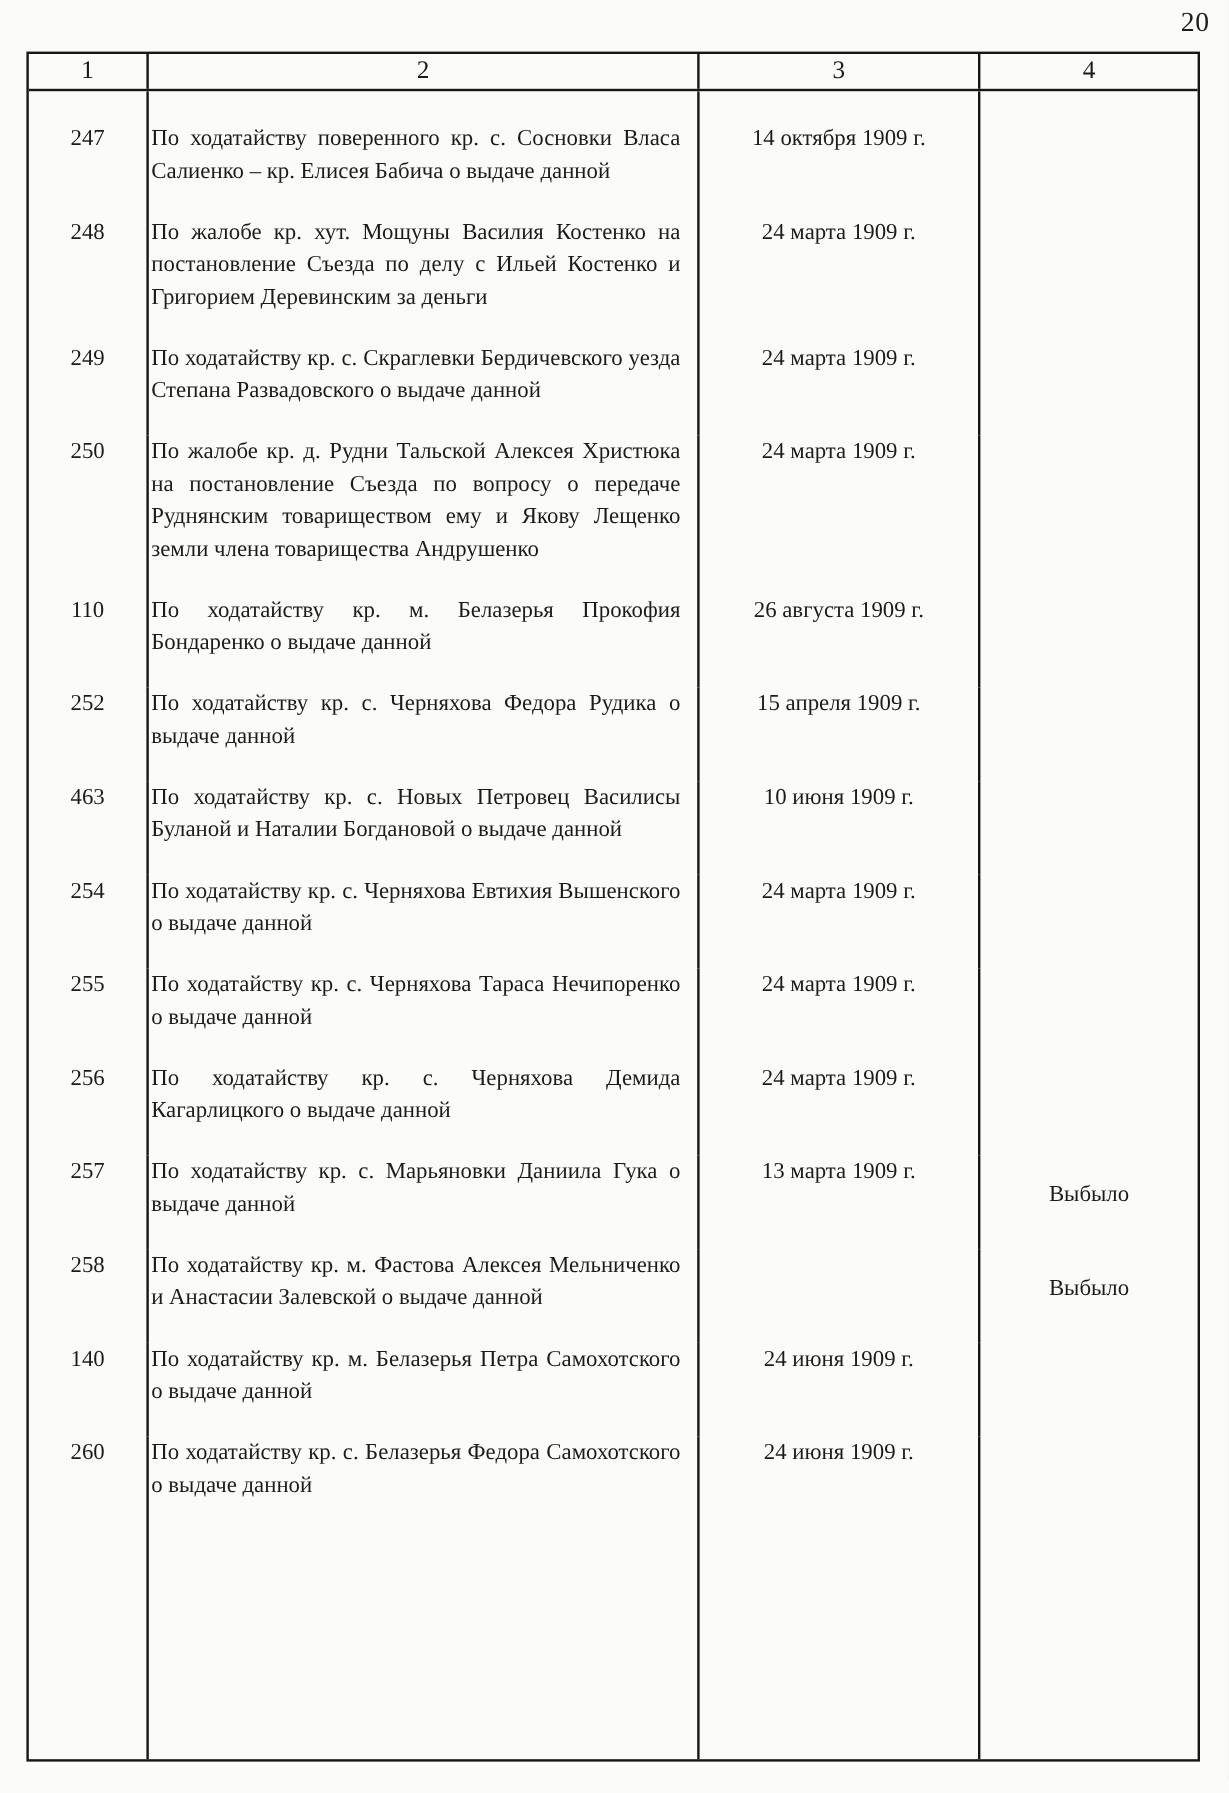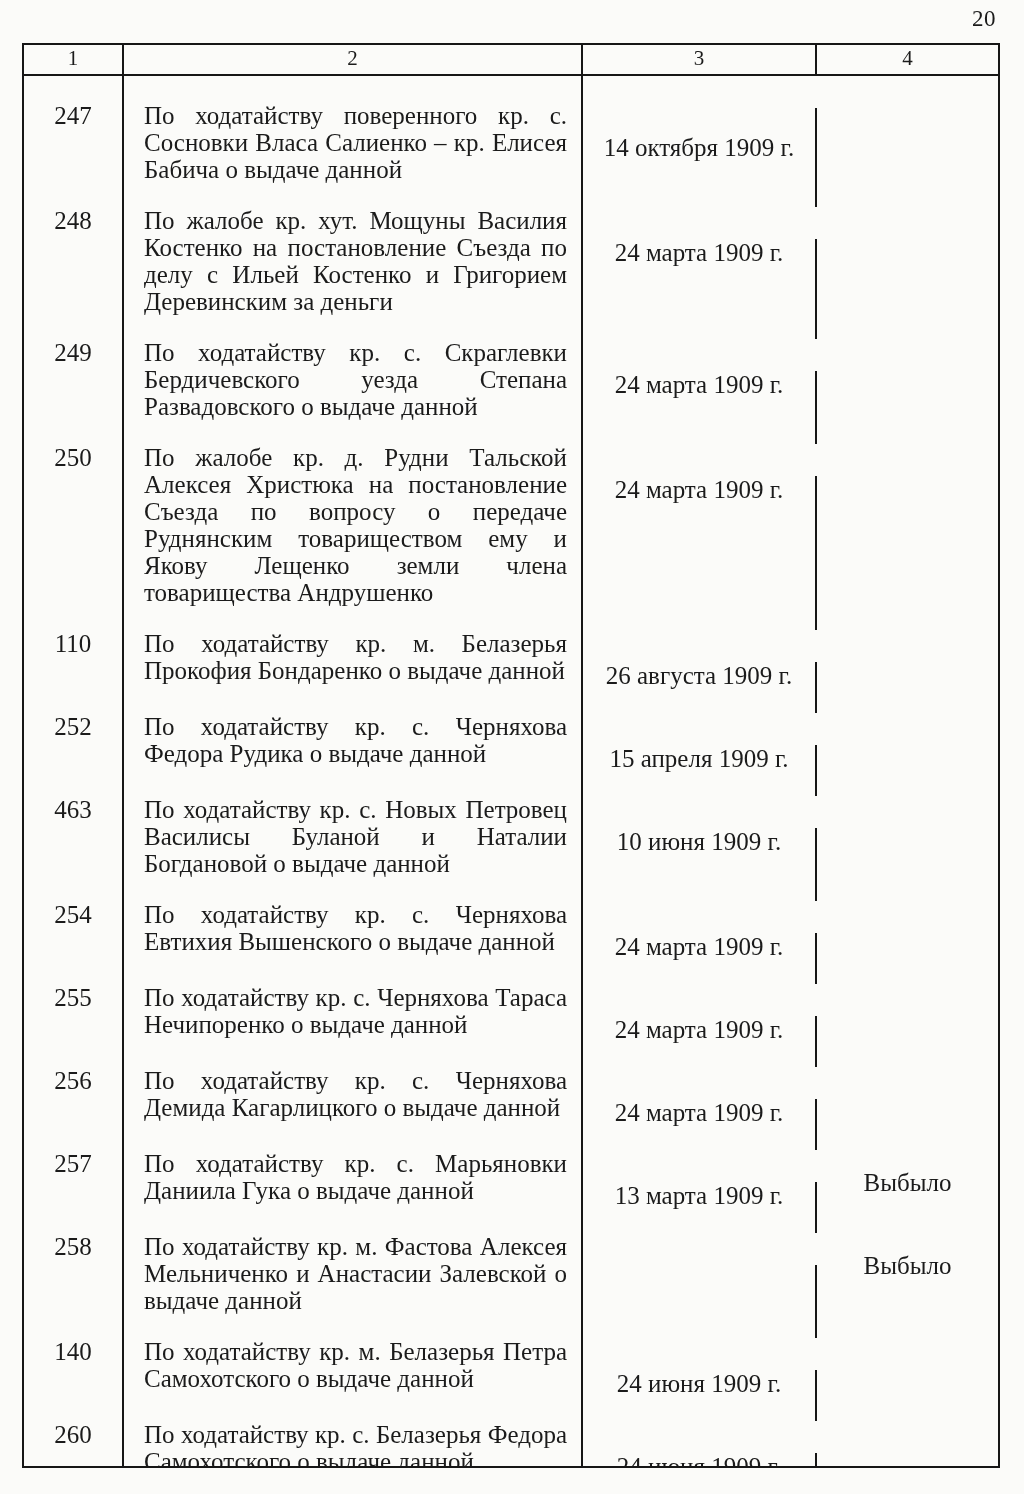--- a/index.html
+++ b/index.html
@@ -14,21 +14,21 @@
     width: 1024px;
     height: 1494px;
     background: var(--paper);
     font-family: "Liberation Serif", "DejaVu Serif", serif;
     color: var(--ink);
     overflow: hidden;
   }
   .page-number {
     position: absolute;
     top: 6px;
-    right: 28px;
+    right: 16px;
     font-size: 23px;
     letter-spacing: 0.5px;
   }
   .doc-table {
     position: absolute;
     left: 22px;
     top: 43px;
     width: 978px;
     height: 1425px;
     border: 2px solid var(--border);
@@ -49,34 +49,34 @@
   .th:not(:last-child) { border-right: 2px solid var(--border); }
   .tbody {
     flex: 1 1 auto;
     display: grid;
     grid-template-columns: 100px 1fr 234px 181px;
     grid-template-rows: repeat(14, min-content) minmax(0, 1fr);
     overflow: hidden;
   }
   .row { display: contents; }
   .td {
-    font-size: 25px;
+    font-size: 19px;
     line-height: 27px;
     padding-bottom: 24px;
     color: var(--ink);
   }
   .row-first .td { padding-top: 26px; }
   .c1 { text-align: center; border-right: 2px solid var(--border); }
   .c2 {
     border-right: 2px solid var(--border);
-    padding-left: 20px;
+    padding-left: 2px;
     padding-right: 14px;
     text-align: justify;
   }
-  .c3 { text-align: center; border-right: 2px solid var(--border); padding-left: 4px; padding-right: 4px; margin-top: 32px; }
+  .c3 { text-align: center; border-right: 2px solid var(--border); padding-left: 4px; padding-right: 4px; }
   .c4 { text-align: center; margin-top: 19px; }
   .row-filler .td { padding: 0; }
 </style>
 </head>
 <body>
 
 <div class="page">
 
   <div class="page-number">20</div>
 

